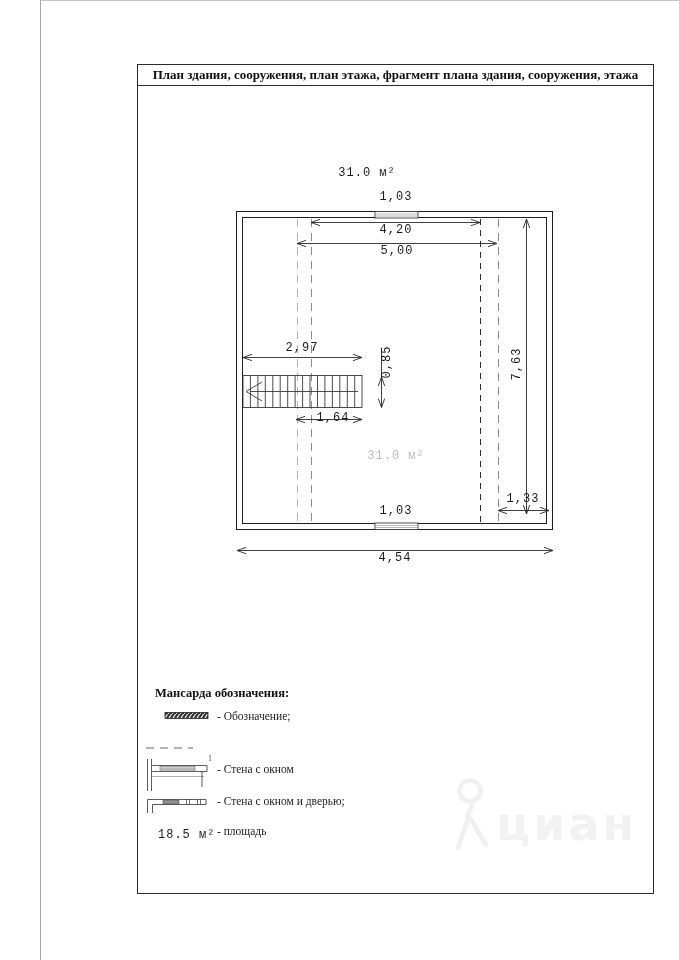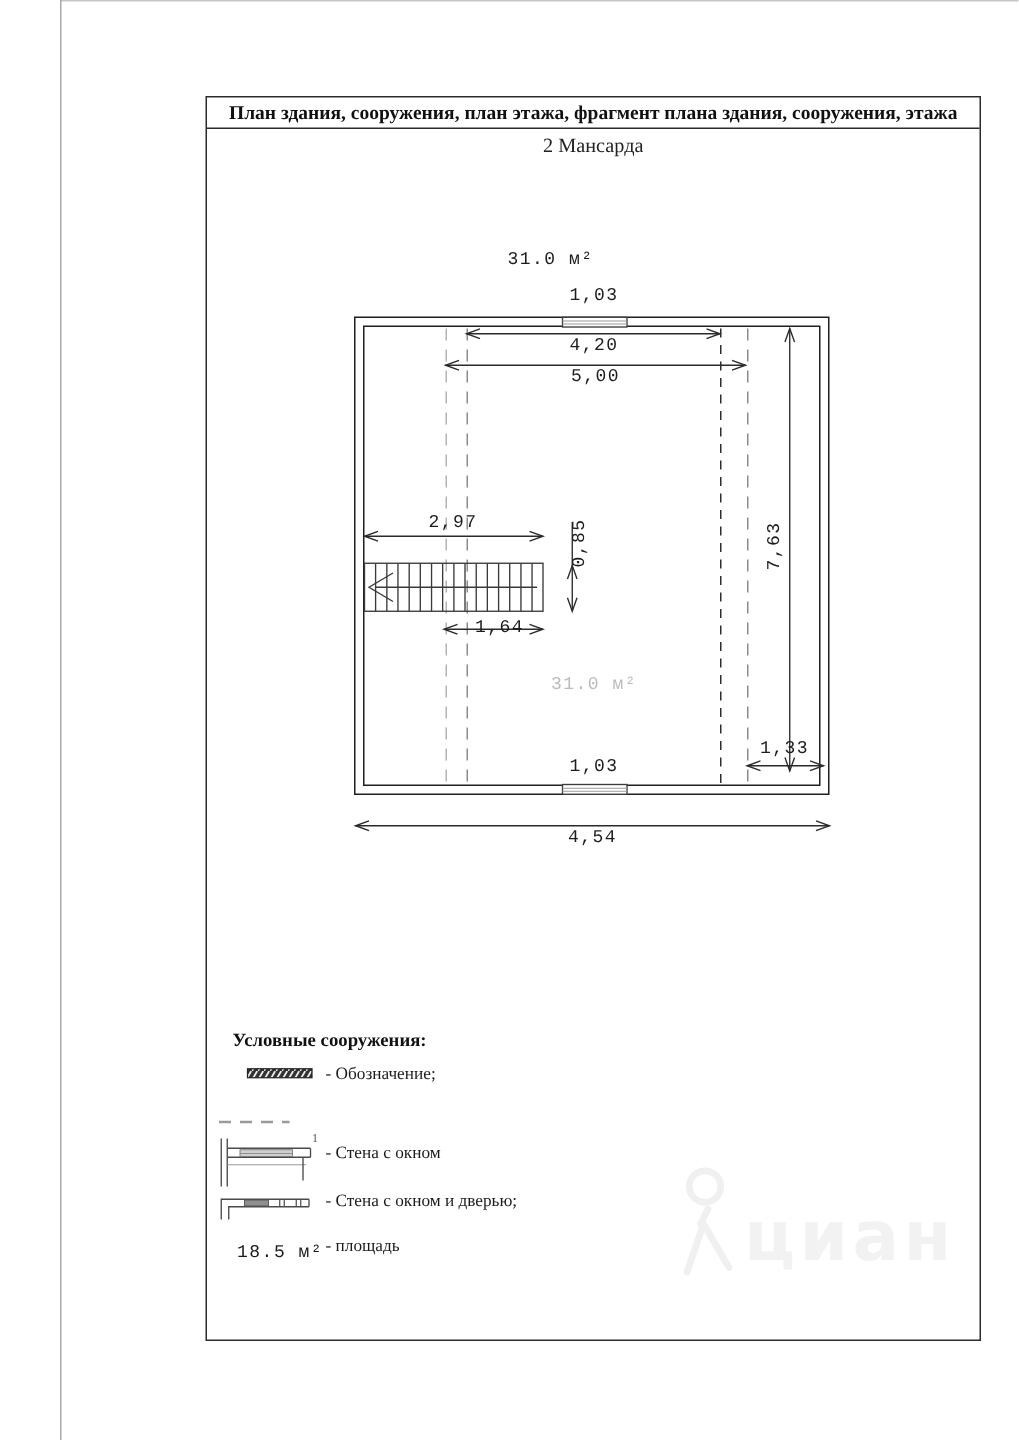--- a/index.html
+++ b/index.html
@@ -33,21 +33,20 @@
 
   <svg class="abs" style="left:406px;top:770px" width="60" height="92">
     <circle cx="24" cy="21" r="10.5" fill="none" stroke="#f0f0f0" stroke-width="4.5"></circle>
     <path d="M26,36 L21,46" fill="none" stroke="#f0f0f0" stroke-width="4.5" stroke-linecap="round"></path>
     <path d="M12,78 L23,46 L40,75" fill="none" stroke="#f0f0f0" stroke-width="4.5" stroke-linecap="round" stroke-linejoin="round"></path>
   </svg>
   <div class="wm-text" style="left:456px;top:797px">циан</div>
 
   <div class="frame">
     <div class="titlebar">План здания, сооружения, план этажа, фрагмент плана здания, сооружения, этажа</div>
-    <div class="subtitle">2 Мансарда</div>
   </div>
 
   <svg class="abs" style="left:0;top:0" width="679" height="960">
     <defs>
       <pattern id="phatch" width="4" height="6" patternUnits="userSpaceOnUse">
         <rect width="4" height="6" fill="#333"></rect>
         <line x1="3.5" y1="0" x2="0" y2="6" stroke="#ededed" stroke-width="1.2"></line>
       </pattern>
     </defs>
 
@@ -166,21 +165,21 @@
   <div class="dim cx" style="left:357px;top:245px">5,00</div>
   <div class="dim cx" style="left:262px;top:342px">2,97</div>
   <div class="dim cx" style="left:293px;top:412px">1,64</div>
   <div class="dim rot" style="left:347px;top:362px">0,85</div>
   <div class="dim rot" style="left:477px;top:364px">7,63</div>
   <div class="dim cx" style="left:483px;top:493px">1,33</div>
   <div class="dim cx" style="left:356px;top:505px">1,03</div>
   <div class="dim cx" style="left:355px;top:552px">4,54</div>
   <div class="dim cx gray" style="left:356px;top:450px">31.0 м²</div>
 
-  <div class="legend-text legend-head" style="left:115px;top:686px">Условные сооружения:</div>
+  <div class="legend-text legend-head" style="left:115px;top:686px">Мансарда обозначения:</div>
   <div class="legend-text" style="left:177px;top:710px">- Обозначение;</div>
   <div class="legend-text" style="left:177px;top:763px">- Стена с окном</div>
   <div class="mark" style="left:168px;top:754px">1</div>
   <div class="legend-text" style="left:177px;top:795px">- Стена с окном и дверью;</div>
   <div class="dim" style="left:118px;top:829px">18.5 м²</div>
   <div class="legend-text" style="left:177px;top:825px">- площадь</div>
 
 </div>
 
 </body></html>

